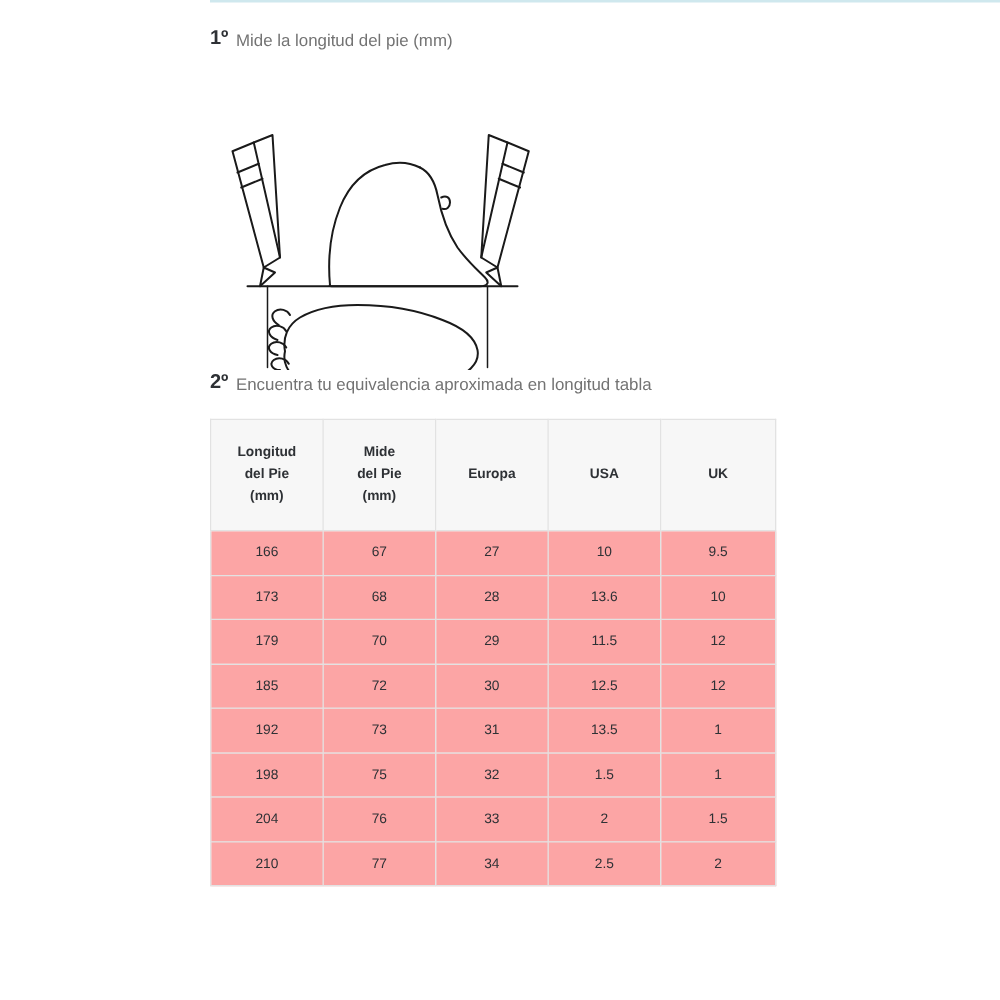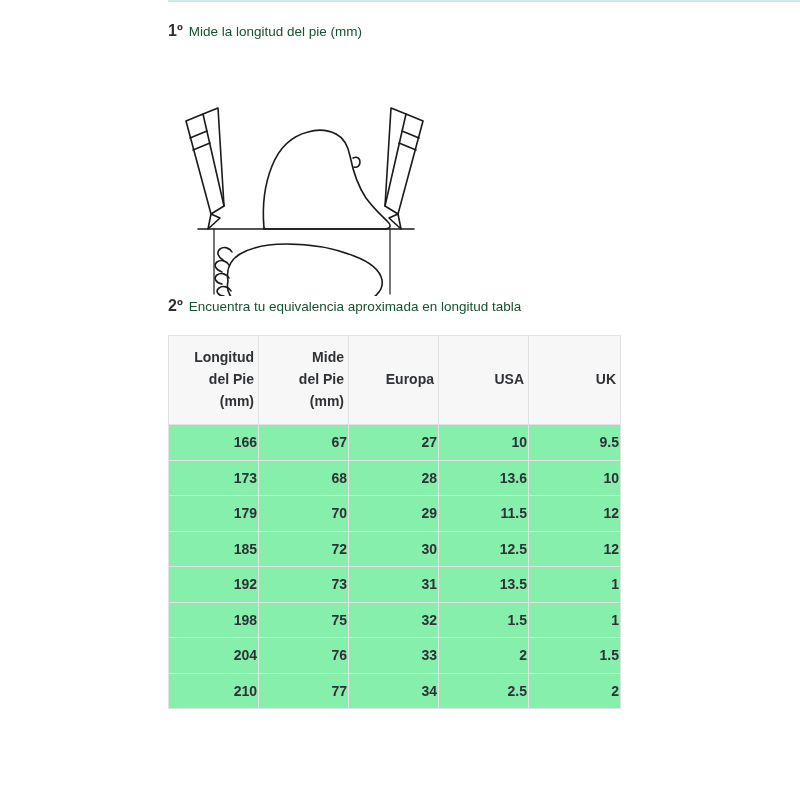--- a/index.html
+++ b/index.html
@@ -27,67 +27,67 @@
     background: #cfe8ee;
   }
   .content {
     position: absolute;
     left: 168px;
     top: 0;
     width: 632px;
   }
   .step {
     display: flex;
-    align-items: center;
+    align-items: flex-end;
     gap: 6px;
   }
   .step-num {
     font-size: 16px;
     font-weight: bold;
     color: #2e3135;
   }
   .step-text {
     font-size: 13.5px;
-    color: #14532d;
+    color: #737373;
   }
   .step-1 { margin-top: 22px; }
   .step-2 { margin-top: 1px; }
 
   .diagram-wrap {
     margin-top: 6px;
     width: 632px;
     height: 250px;
     position: relative;
   }
 
   table.size-table {
     margin-top: 20px;
     border-collapse: collapse;
     width: 452px;
     table-layout: fixed;
   }
   table.size-table th,
   table.size-table td {
     border: 1px solid #e2e2e2;
-    text-align: right;
-    font-size: 14px;
+    text-align: center;
+    font-size: 11px;
     color: #2e3135;
   }
   table.size-table thead th {
     background: #f7f7f7;
     font-weight: bold;
     height: 88px;
     vertical-align: middle;
     line-height: 1.55;
     padding: 0 4px;
   }
   table.size-table tbody td {
     height: 32.5px;
-    background: #86efac;
-    font-weight: bold;
+    background: #fca5a5;
+    font-weight: normal;
   }
   .col-a { width: 90px; }
   .col-b { width: 90px; }
   .col-c { width: 90px; }
   .col-d { width: 90px; }
   .col-e { width: 92px; }
 </style>
 </head>
 <body>
 

